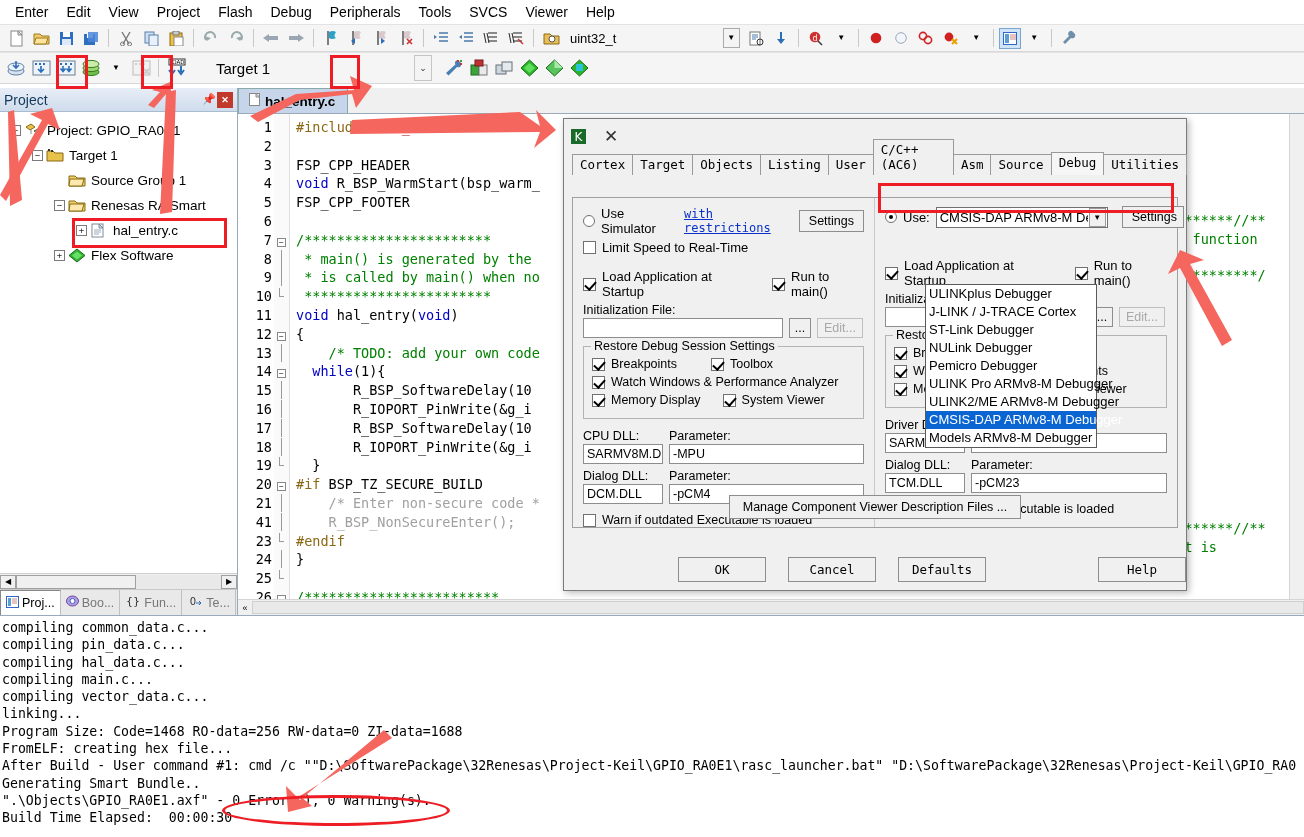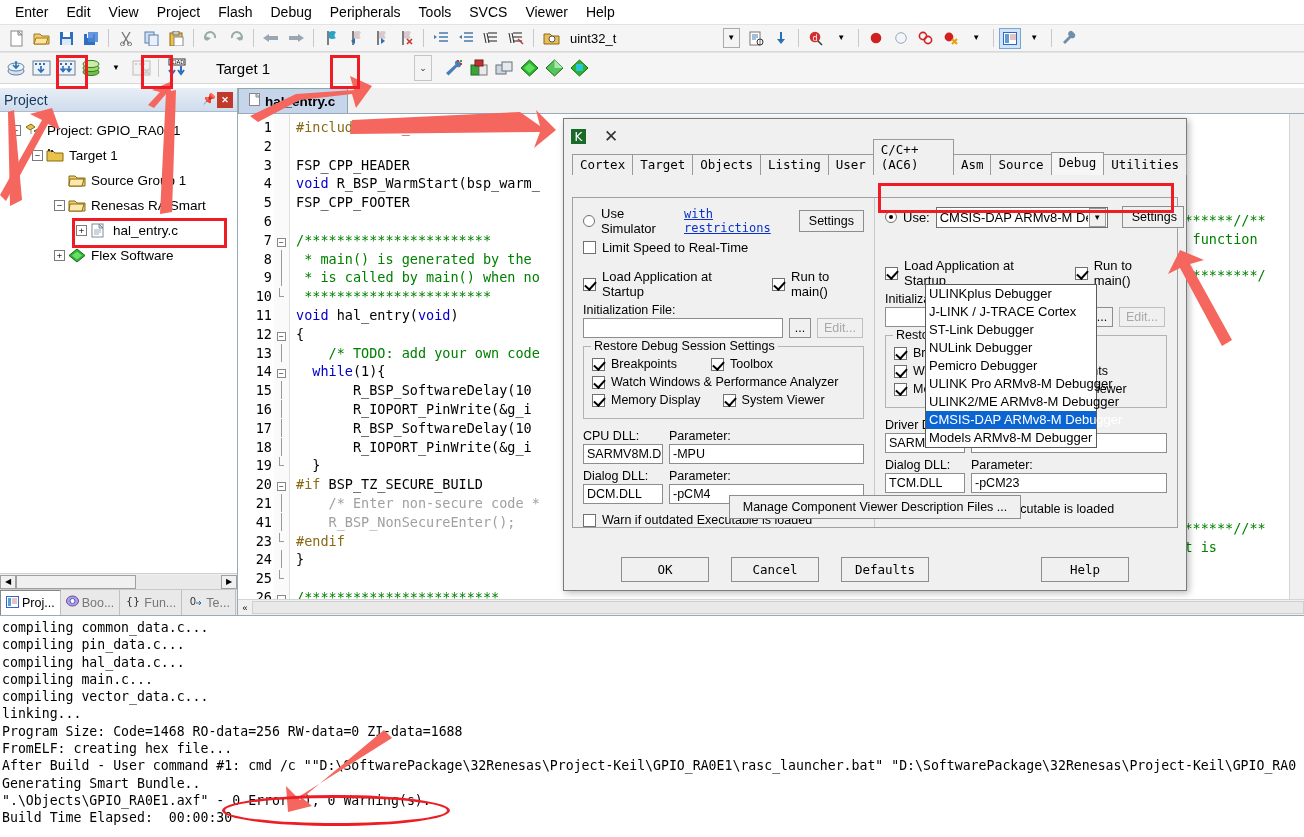--- a/index.html
+++ b/index.html
@@ -119,21 +119,21 @@
   .lnk { color:#0a32c8; text-decoration:underline; font-family:"DejaVu Sans Mono", monospace; font-size:12px; }
   .btn {
     background:#f0f0f0; border:1px solid #8d8d8d; padding:3px 9px; font-size:12.5px; text-align:center;
   }
   .btn.dis { color:#a8a8a8; border-color:#bfbfbf;}
   .inp { background:#fff; border:1px solid #8d8d8d; height:20px; padding:1px 3px; font-size:12.5px; line-height:17px; overflow:hidden; white-space:nowrap;}
   .grp { border:1px solid #b4b4b4; margin-top:8px; padding:10px 8px 7px 8px; position:relative;}
   .grp > .lg { position:absolute; top:-8px; left:7px; background:#f0f0f0; padding:0 3px; font-size:12.5px;}
   .sml { font-size:12.5px;}
   .fieldlabel { font-size:12.5px; margin-bottom:1px;}
-  #dlg-buttons { position:absolute; left:0; right:0; bottom:8px; display:flex; justify-content:center; gap:22px; }
+  #dlg-buttons { position:absolute; left:0; right:0; bottom:8px; display:flex; justify-content:flex-end; gap:22px; }
   .dbtn { width:88px; padding:4px 0; background:#f0f0f0; border:1px solid #8d8d8d;
      font-family:"DejaVu Sans Mono", monospace; font-size:12.5px; text-align:center;}
   
   #combo { position:relative; width:172px;}
   #combo .cbox { display:flex; align-items:center; border:1px solid #707070; background:#fff; height:21px;}
   #combo .cval { flex:1; padding:0 3px; font-size:13px; white-space:nowrap; overflow:hidden;}
   #combo .carrow { width:17px; height:19px; background:#f0f0f0; border:1px solid #9a9a9a; display:flex;
     align-items:center; justify-content:center; font-size:8px; margin:0 1px;}
   #dropdown {
     position:absolute; left:352px; top:86px; width:172px; background:#fff; border:1px solid #5a5a5a;

